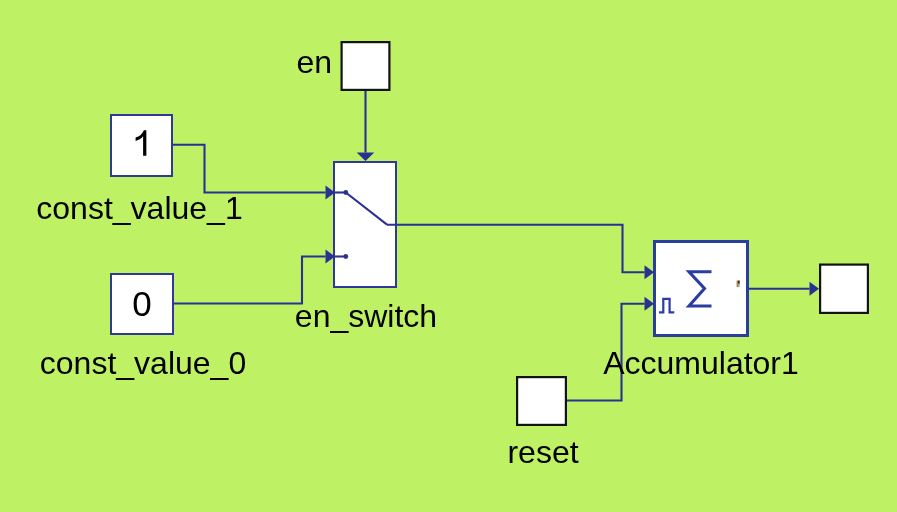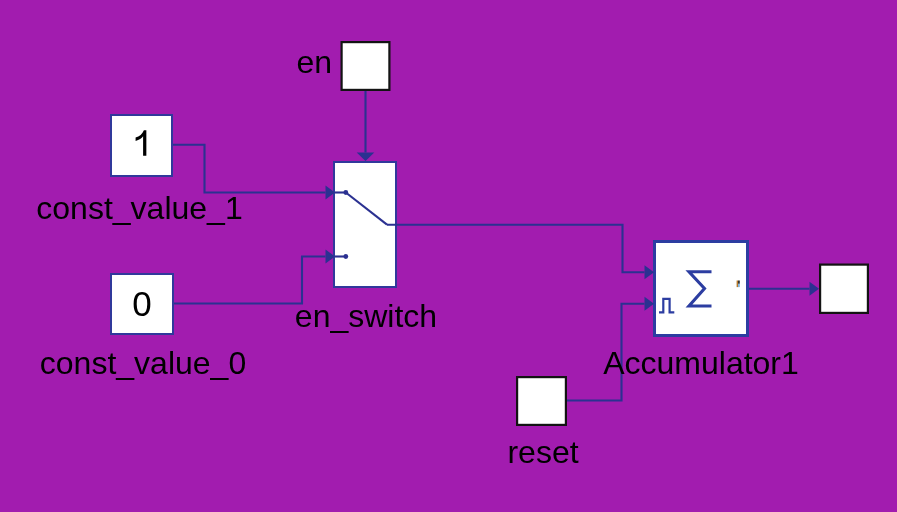--- a/index.html
+++ b/index.html
@@ -8,21 +8,21 @@
     background: #ffffff;
     width: 897px;
     height: 512px;
     overflow: hidden;
     font-family: "Liberation Sans", sans-serif;
   }
   .canvas {
     position: relative;
     width: 897px;
     height: 512px;
-    background: #a21caf;
+    background: #bef264;
   }
   svg { display: block; }
   text {
     font-family: "Liberation Sans", sans-serif;
     fill: #000000;
   }
 </style>
 </head>
 <body>
 

